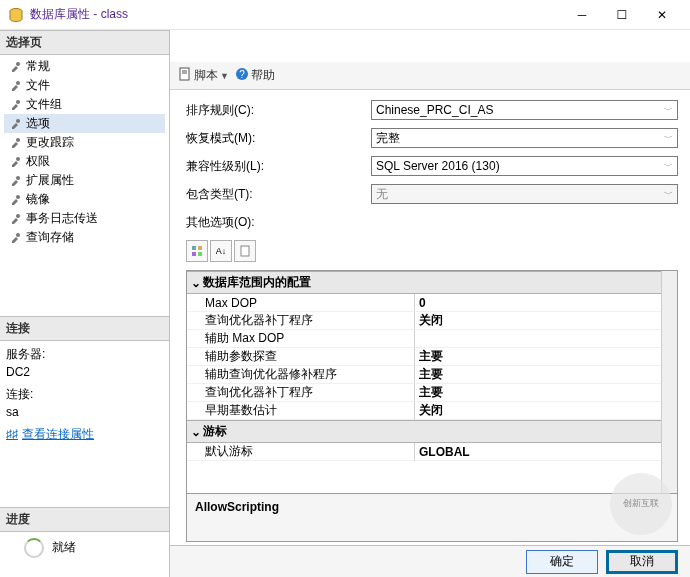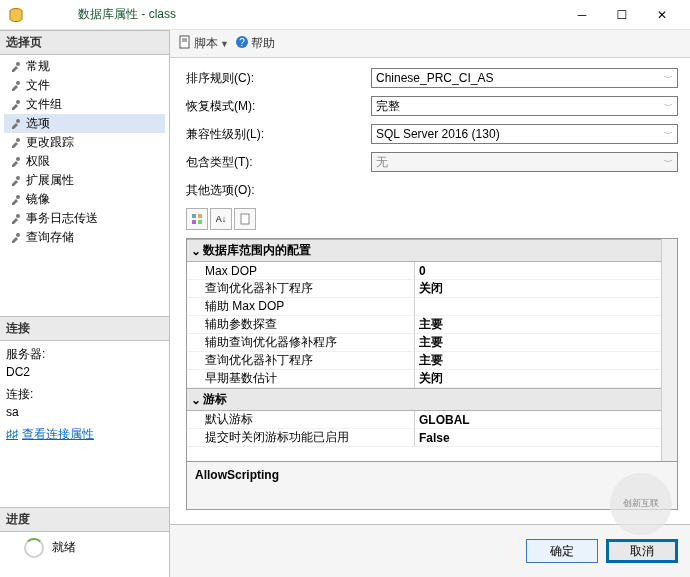--- a/index.html
+++ b/index.html
@@ -1,21 +1,21 @@
 <!DOCTYPE html>
 <html><head>
 <meta charset="utf-8">
 <style>
 * { box-sizing: border-box; margin: 0; padding: 0; font-family: "Microsoft YaHei", SimSun, Arial, sans-serif; }
 body { width: 690px; height: 577px; background: #fff; font-size: 12px; overflow: hidden; position: relative; }
 .titlebar { height: 30px; display: flex; align-items: center; padding: 0 8px; background: #fff; border-bottom: 1px solid #e5e5e5; }
 .titlebar .app-icon { width: 16px; height: 16px; margin-right: 6px; }
-.titlebar .title { flex: 1; font-size: 12px; color: #14532d; margin-left: 48px; }
+.titlebar .title { flex: 1; font-size: 12px; color: #4c1d95; }
 .titlebar .winbtn { width: 40px; height: 24px; display: flex; align-items: center; justify-content: center; cursor: pointer; }
-.ribbon { height: 28px; display: flex; align-items: center; padding: 0 8px; border-bottom: 1px solid #d0d0d0; background: #f5f5f5; gap:6px; margin-left:170px; }
+.ribbon { height: 28px; display: flex; align-items: center; padding: 0 8px; border-bottom: 1px solid #d0d0d0; background: #f5f5f5; gap:6px; margin-left:170px;margin-top:32px; }
 .ribbon .rib-item { display: inline-flex; align-items: center; gap:2px; font-size:12px; color:#333; }
 .leftpane { width: 170px; border-right: 1px solid #c0c0c0; display: flex; flex-direction: column; background:#fff; position:absolute; top:30px; left:0; bottom:0; }
 .leftpane .section-hdr { background: #eaeaea; border-top:1px solid #c0c0c0; border-bottom:1px solid #c0c0c0; padding:3px 6px; font-size:12px; font-weight:bold; color:#333; }
 .leftpane .tree { padding: 2px 4px; }
 .tree-item { display:flex; align-items:center; padding:1px 4px; gap:4px; cursor:pointer; }
 .tree-item.selected { background:#dbe6f4; }
 .tree-item .ticon { width:14px; height:14px; display:inline-flex; align-items:center; justify-content:center; }
 .tree-item .lbl { font-size:12px; }
 .conn-block { padding:4px 6px; font-size:12px; line-height:1.5; }
 .conn-link { color:#0066cc; text-decoration:underline; cursor:pointer; display:inline-flex; align-items:center; gap:4px; margin-top:4px;}
@@ -31,21 +31,21 @@
 .toolbar-grid { display:flex; gap:2px; margin-top:2px; margin-bottom:4px;}
 .tb-btn { width:22px; height:22px; border:1px solid #b0b0b0; background:#f8f8f8; display:flex; align-items:center; justify-content:center; cursor:pointer;}
 .propgrid { border:1px solid #9a9a9a; flex:1; display:flex; flex-direction:column; overflow:hidden;}
 .propgrid .scroll { overflow-y:auto; flex:1;}
 .pg-cat { background:#e8e8e8; border-top:1px solid #b0b0b0; border-bottom:1px solid #b0b0b0; display:flex; align-items:center; padding:2px 4px; font-weight:bold; font-size:12px;}
 .pg-cat .caret { width:12px; display:inline-block; }
 .pg-row { display:flex; height:18px; font-size:12px;}
 .pg-row .k { width:228px; padding-left:18px; border-right:1px solid #d0d0d0; border-bottom:1px solid #f0f0f0; display:flex; align-items:center; overflow:hidden; white-space:nowrap;}
 .pg-row .v { flex:1; padding-left:4px; border-bottom:1px solid #f0f0f0; display:flex; align-items:center; font-weight:bold;}
 .pg-desc { border-top:1px solid #9a9a9a; padding:6px 8px; height:48px; font-weight:bold; font-size:12px; background:#f5f5f5;}
-.footer { height:53px; display:flex; align-items:center; justify-content:flex-end; padding:0 12px; gap:8px; border-top:1px solid #c0c0c0; background:#f5f5f5; position:absolute; bottom:0; left:170px; right:0;}
+.footer { height:32px; display:flex; align-items:center; justify-content:flex-end; padding:0 12px; gap:8px; border-top:1px solid #c0c0c0; background:#f5f5f5; position:absolute; bottom:0; left:170px; right:0;}
 .btn { min-width:72px; height:24px; border:3px solid #0369a1; background:#e8e8e8; font-size:12px; cursor:pointer;}
 .btn.primary{ border:1px solid #3a76c4; background:#eaf2fb;}
 .watermark{position:absolute; right:18px; bottom:42px; width:62px; height:62px; border-radius:50%; background:rgba(230,230,230,0.7); display:flex; align-items:center; justify-content:center; font-size:9px; color:#888; text-align:center; line-height:1.1; pointer-events:none;}
 .caretdown{font-size:9px;color:#555;}
 .scrollv{width:16px;background:#efefef;border-left:1px solid #ccc;}
 .pg-wrap{display:flex;flex:1;overflow:hidden;}
 </style>
 </head>
 <body>
 
@@ -290,24 +290,20 @@
           </div>
           <div class="pg-row">
             <div class="k">早期基数估计</div>
             <div class="v">关闭</div>
           </div>
           <div class="pg-cat"><span class="caret">⌄</span>游标</div>
           <div class="pg-row">
             <div class="k">默认游标</div>
             <div class="v">GLOBAL</div>
           </div>
-          <div class="pg-row">
-            <div class="k">提交时关闭游标功能已启用</div>
-            <div class="v">False</div>
-          </div>
         </div>
     <div class="scrollv"></div>
     </div>
     <div class="pg-desc">AllowScripting</div>
   </div>
 </div>
 
 <div class="footer">
   <button class="btn primary">确定</button>
   <button class="btn">取消</button>

